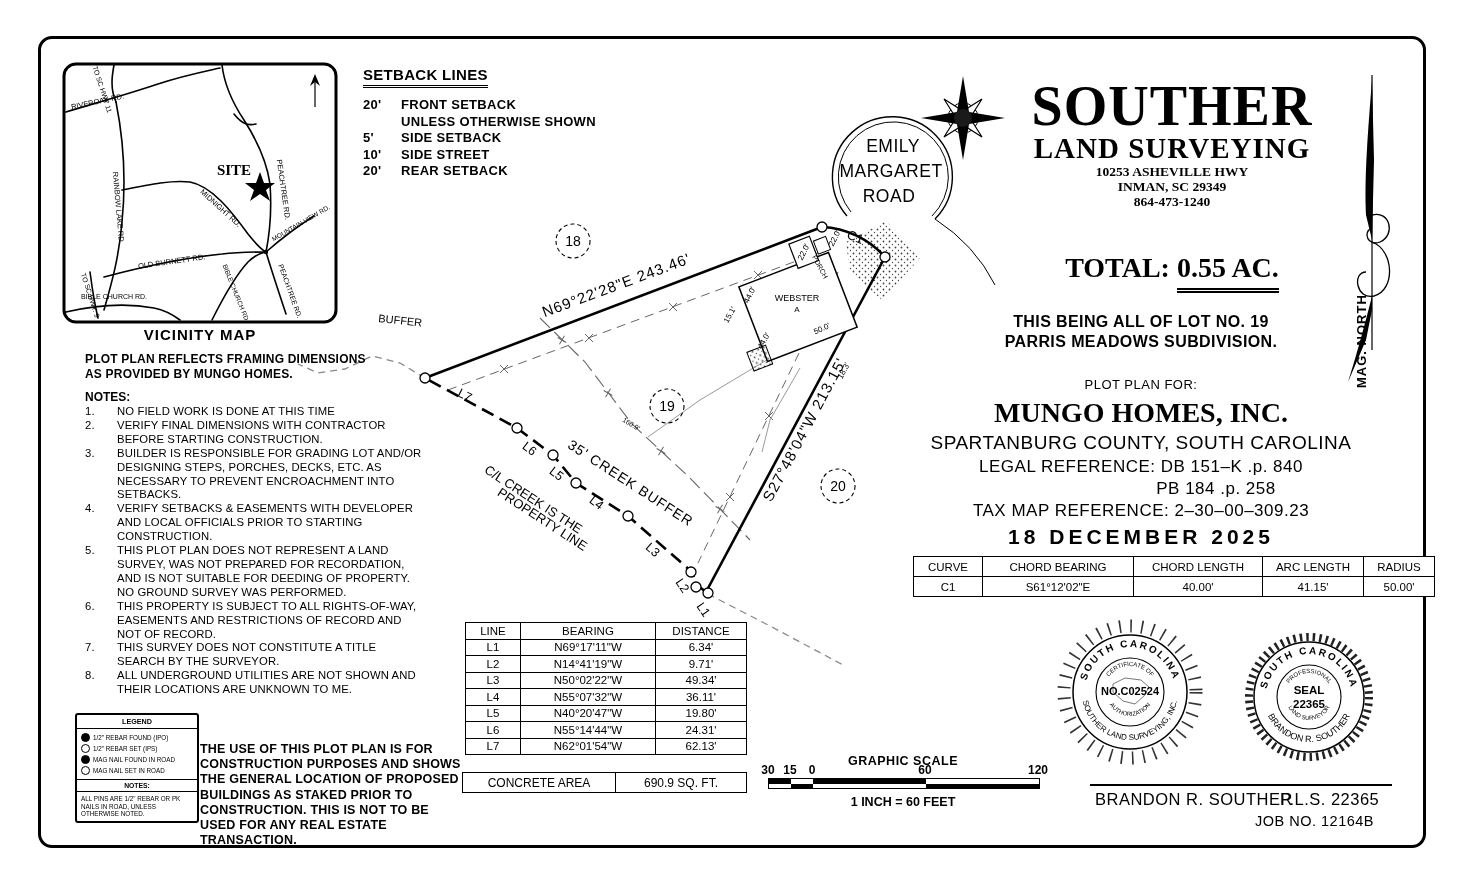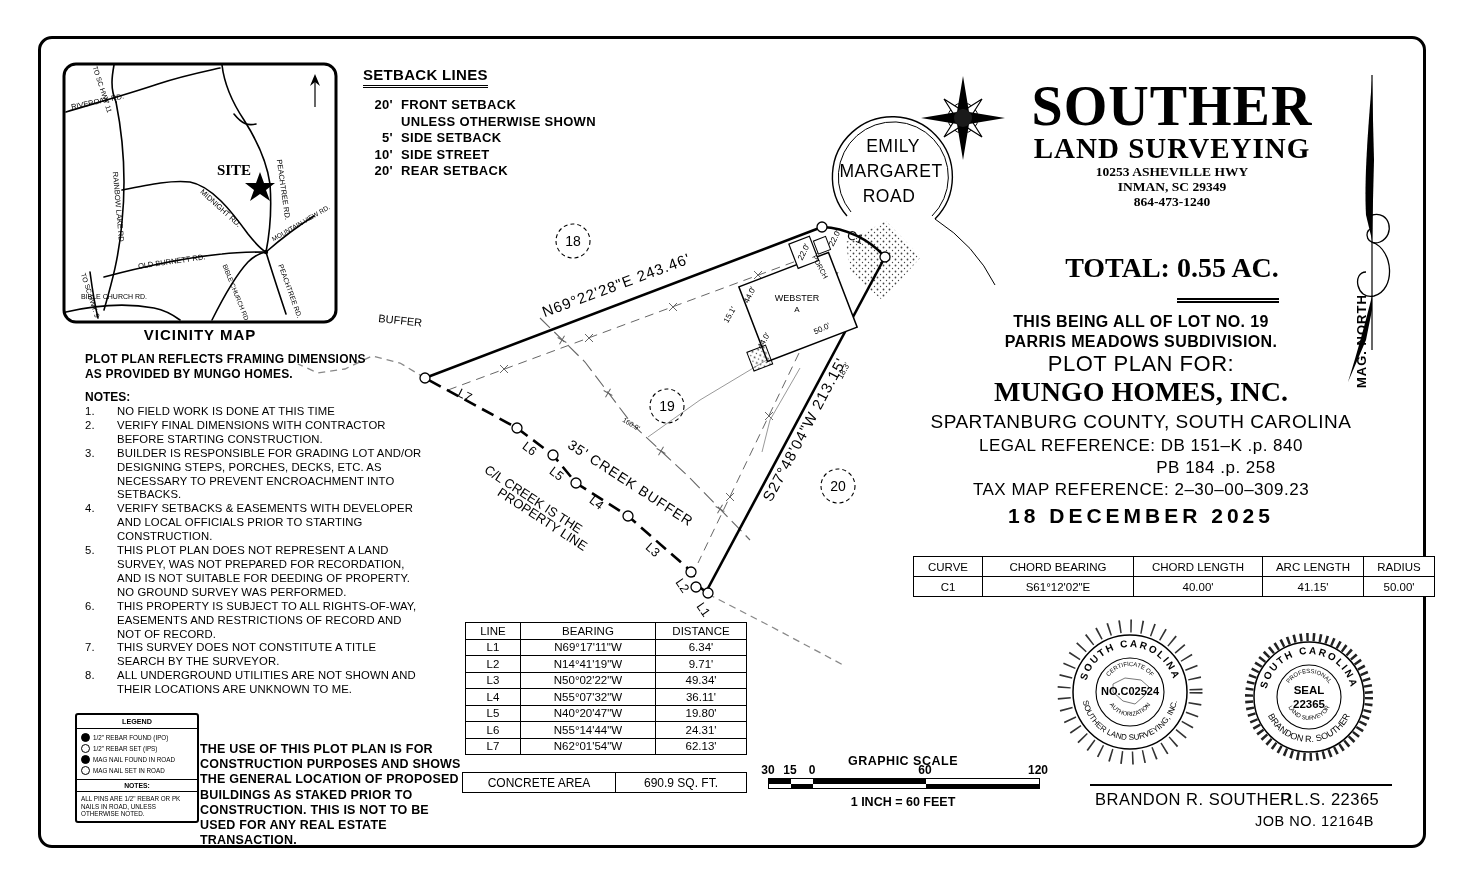--- a/index.html
+++ b/index.html
@@ -25,33 +25,33 @@
   #legend .items div{display:flex;align-items:center;height:11px;white-space:nowrap;}
   .sym{width:7px;height:7px;border-radius:50%;border:1px solid #000;margin-right:3px;flex:none;}
   .sym.filled{background:#000;}
   #legend .nhd{text-align:center;font-size:6.8px;font-weight:700;padding:2px 0;border-bottom:1.5px solid #000;}
   #legend .nt{padding:3px 4px;line-height:7.6px;}
   #use-stmt{left:200px;top:742px;width:268px;font-size:12.5px;font-weight:700;line-height:15.2px;letter-spacing:.2px;}
   
   #setbacks{left:363px;top:66px;width:260px;font-size:13px;font-weight:700;letter-spacing:.3px;}
   #setbacks .ttl{font-size:15px;display:inline-block;border-bottom:3px double #000;padding-bottom:2px;margin-bottom:9px;}
   .sb-row{display:flex;line-height:16.5px;}
-  .sb-qty{width:30px;text-align:right;flex:none;}
+  .sb-qty{width:30px;text-align:left;flex:none;}
   .sb-lab{margin-left:8px;}
   .sb-sub{margin-left:38px;line-height:16.5px;}
   
   #firm{left:1012px;top:80px;width:320px;text-align:center;}
   #firm .n1{font-size:56px;font-weight:800;line-height:52px;letter-spacing:1px;}
   #firm .n2{font-size:29px;font-weight:800;line-height:32px;letter-spacing:1px;}
   #firm .ad{font-size:13.5px;font-weight:700;line-height:15px;}
   #total{left:1012px;top:252px;width:320px;text-align:center;font-size:28px;font-weight:800;}
-  #total .val{border-bottom:5px double #000;padding-bottom:15px;}
+  #total .val{border-bottom:5px double #000;padding-bottom:5px;}
   #title-block{left:898px;top:312px;width:486px;text-align:center;}
   #title-block .t1{font-size:16px;font-weight:600;line-height:20px;letter-spacing:.4px;}
-  #title-block .t3{font-size:22px;line-height:24px;letter-spacing:.5px;}
+  #title-block .t3{font-size:13px;line-height:24px;letter-spacing:.5px;margin-top:21px;}
   #title-block .client{font-size:28px;font-weight:700;line-height:32px;}
   #title-block .county{font-size:19px;line-height:27px;letter-spacing:.5px;}
   #title-block .ref{font-size:17px;line-height:22px;letter-spacing:.5px;}
   #title-block .date{font-size:21px;font-weight:700;letter-spacing:4px;line-height:30px;}
   
   table{border-collapse:collapse;background:#fff;}
   td,th{border:1.4px solid #000;text-align:center;padding:0 2px;font-weight:400;}
   #curve-table{left:913px;top:556px;font-size:11.5px;padding-left:20px;}
   #curve-table td,#curve-table th{height:19px;}
   #line-table{left:465px;top:622px;font-size:11.5px;}

